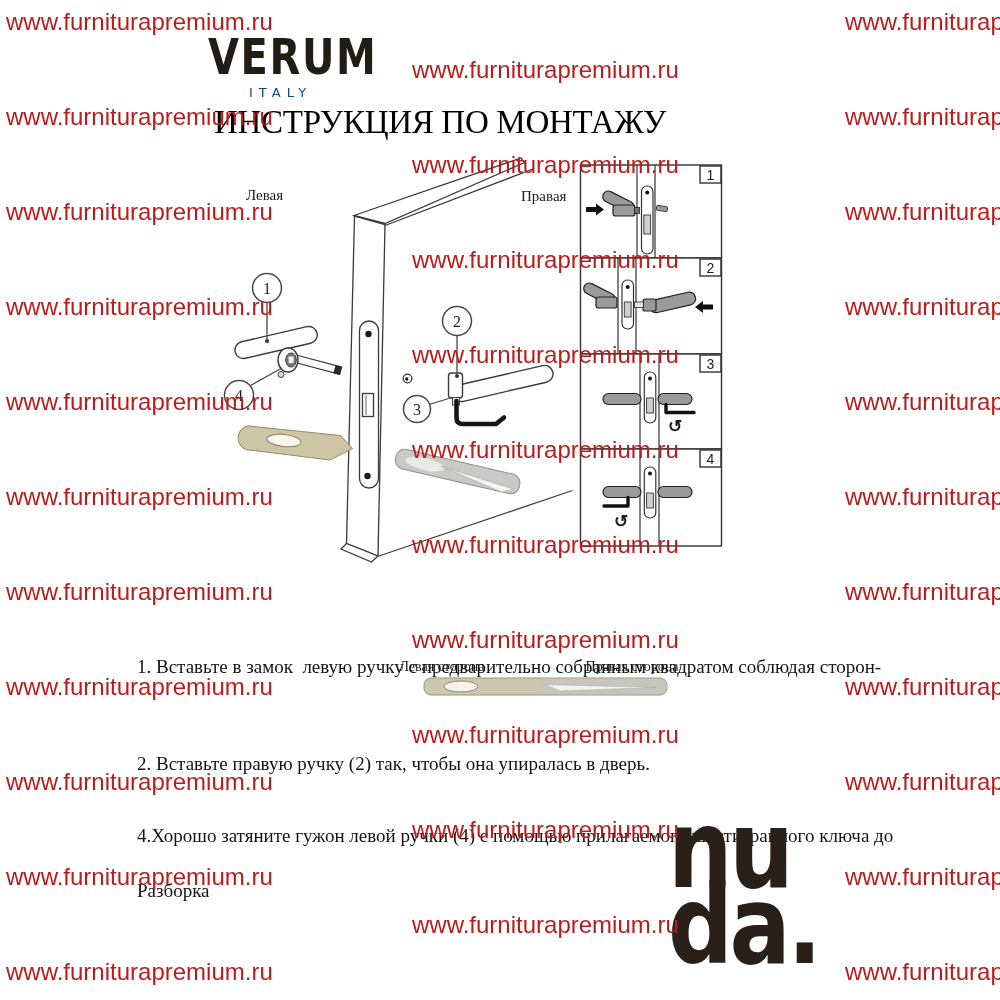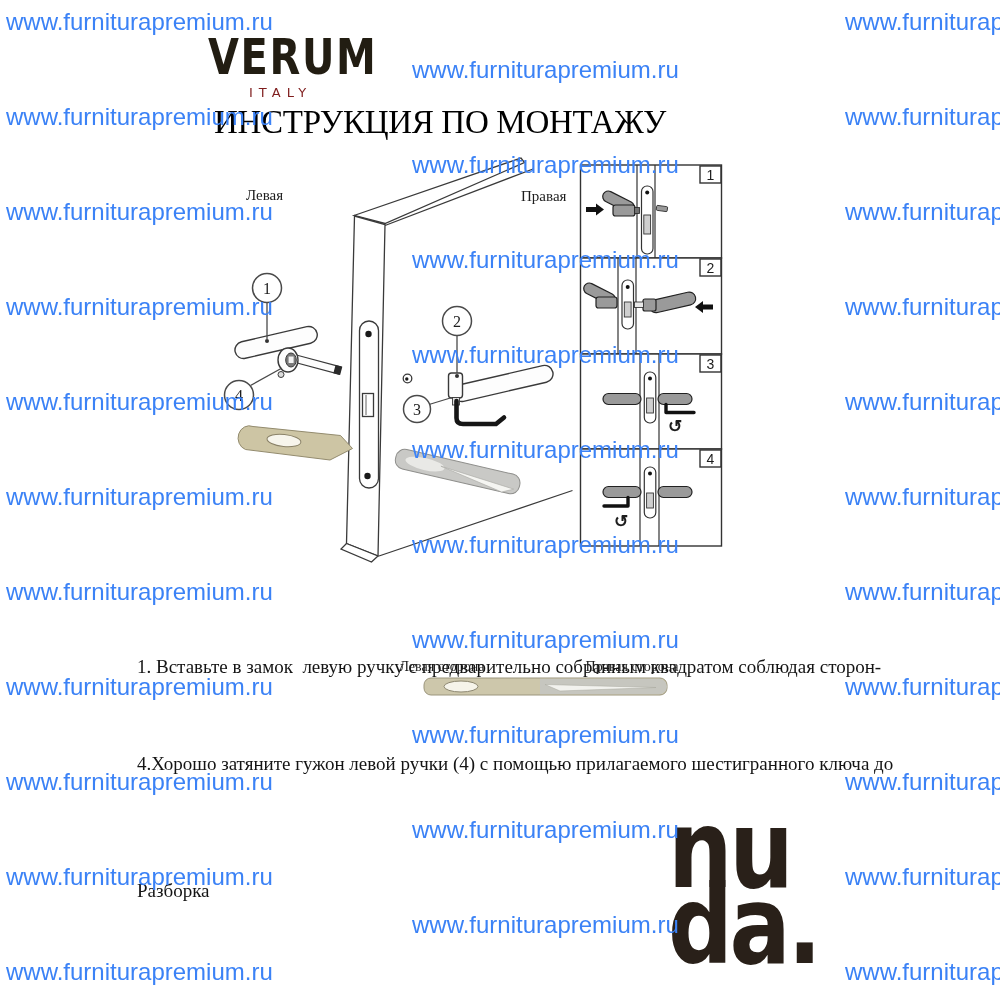--- a/index.html
+++ b/index.html
@@ -1,24 +1,24 @@
 <!DOCTYPE html>
 <html><head>
 <meta charset="utf-8">
 <style>
   html,body{margin:0;padding:0;background:#fff;}
   #page{position:relative;width:1000px;height:1000px;background:#ffffff;overflow:hidden;
         font-family:"Liberation Serif",serif;color:#111;}
   .wm{position:absolute;font-family:"Liberation Sans",sans-serif;font-size:24px;
-      color:#3b82f6;white-space:nowrap;mix-blend-mode:darken;z-index:5;pointer-events:none;}
+      color:#b91c1c;white-space:nowrap;mix-blend-mode:darken;z-index:5;pointer-events:none;}
   .brand{position:absolute;left:208px;top:28px;font-family:"DejaVu Sans",sans-serif;
          font-weight:bold;font-size:50px;letter-spacing:2px;color:#221d12;
          transform:scaleX(0.80);transform-origin:left top;white-space:nowrap;}
   .brand-sub{position:absolute;left:249px;top:85px;font-family:"DejaVu Sans",sans-serif;
-         font-size:13px;letter-spacing:6px;color:#7f1d1d;white-space:nowrap;}
+         font-size:13px;letter-spacing:6px;color:#0c4a6e;white-space:nowrap;}
   .page-title{position:absolute;left:214px;top:104px;font-family:"Liberation Serif",serif;
          font-size:33px;letter-spacing:-0.3px;color:#000000;white-space:nowrap;}
   .svgabs{position:absolute;}
   .txt{position:absolute;left:137px;font-size:19px;color:#141414;white-space:pre;}
   .txtline{white-space:pre;}
   .blockA{top:599px;line-height:27px;}
   .blockB{top:703px;line-height:24.3px;}
   .blockC{top:828px;line-height:25.2px;}
   .nuda{position:absolute;left:668px;top:812px;font-family:"DejaVu Sans",sans-serif;
         font-weight:bold;font-size:108px;line-height:76px;letter-spacing:-4px;
@@ -229,20 +229,21 @@
     <text x="632" y="671" font-size="14" text-anchor="middle">Правая сторона</text>
     <g>
       <rect x="424" y="678" width="243" height="17" rx="7" fill="#cdc7ab" stroke="#9b957c" stroke-width="1"></rect>
       <path d="M540,678.8 L659,678.8 A8,8 0 0 1 667,686.5 A8,8 0 0 1 659,694.3 L540,694.3 Z" fill="#c6c6bf"></path>
       <ellipse cx="461" cy="686.5" rx="17" ry="5.5" fill="#f6f4ea" stroke="#8d8770" stroke-width="1"></ellipse>
       <path d="M545,684.5 L656,687.5 L560,691 Z" fill="#f2f2ee" stroke="#a9a99f" stroke-width="0.5"></path>
     </g>
   </svg>
 
   <div class="txt blockB">
+    <div class="txtline">2. Вставьте правую ручку (2) так, чтобы она упиралась в дверь.</div>
     <div class="txtline">4.Хорошо затяните гужон левой ручки (4) с помощью прилагаемого шестигранного ключа до</div>
     
   </div>
 
   <div class="txt blockC">
     <div class="txtline">Разборка</div>
     
     
     
     

